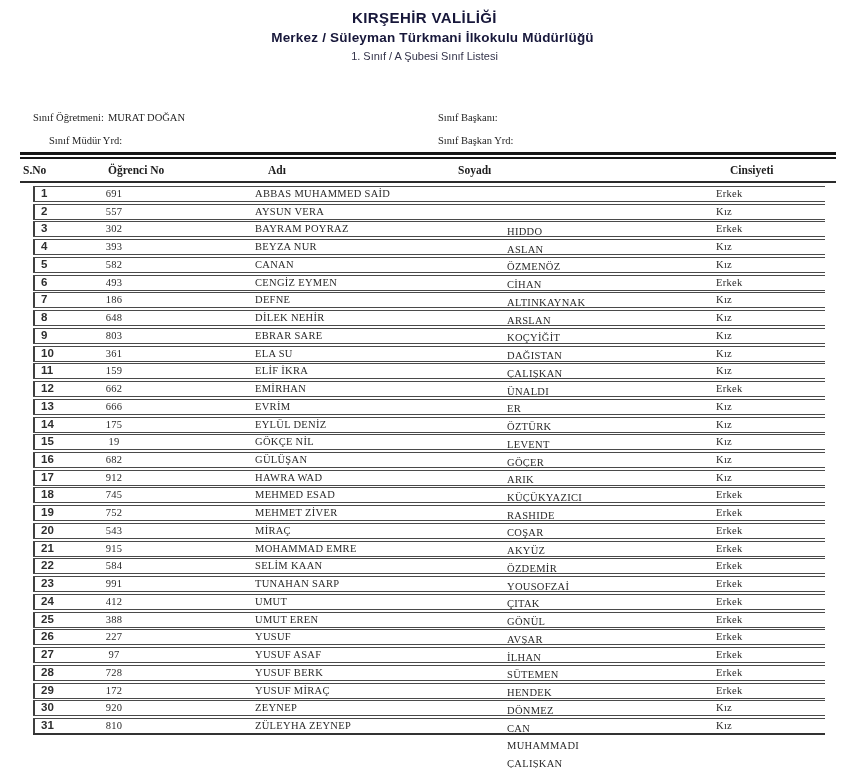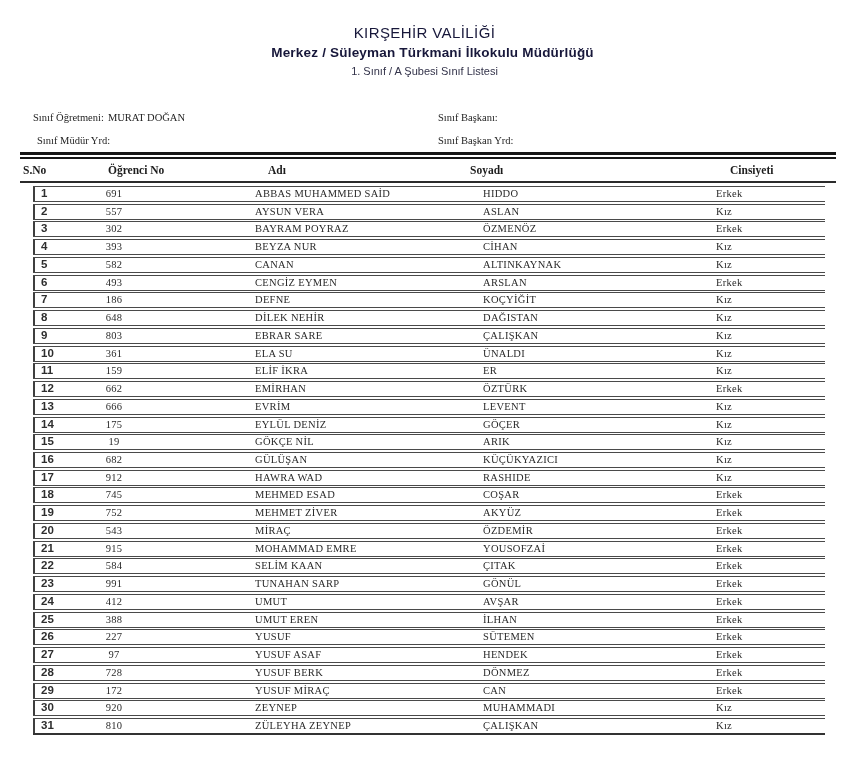--- a/index.html
+++ b/index.html
@@ -5,63 +5,63 @@
   html,body { margin:0; padding:0; background:#ffffff; }
   .page {
     position:relative; width:849px; height:768px; background:#ffffff;
     font-family:"Liberation Sans", sans-serif; overflow:hidden;
     color:#222;
   }
 
   
   .doc-header { position:absolute; top:8px; left:0; width:100%; text-align:center; color:#17173a; }
   .doc-header .l1 { font-size:13px; font-weight:700; letter-spacing:0.3px; }
-  .doc-header .l2 { font-size:15px; font-weight:400; letter-spacing:0.4px; margin-top:16px; }
+  .doc-header .l2 { font-size:15px; font-weight:700; letter-spacing:0.4px; margin-top:1px; }
   .doc-header .l3 { font-size:13.5px; font-weight:700; letter-spacing:0.2px; margin-top:4px;padding-left:16px; }
   .doc-header .l4 { font-size:11px; font-weight:400; color:#33334a; margin-top:5px; }
 
   
   .meta {
     position:absolute; top:110px; left:33px; right:22px; height:42px;
     font-family:"Liberation Serif", serif; font-size:10.5px; color:#242424;
   }
   .meta .cell { position:absolute; white-space:nowrap; }
   .meta .m-lt { left:0;   top:2px;  }
-  .meta .m-lb { left:4px;   top:25px; }
+  .meta .m-lb { left:16px;   top:25px; }
   .meta .m-rt { left:405px; top:2px;  }
   .meta .m-rb { left:405px; top:25px; }
   .meta .val { margin-left:4px; }
 
   
   .tablewrap { position:absolute; left:20px; top:152px; width:816px; }
   .thick-rule { height:2px; border-top:3px solid #151515; border-bottom:2px solid #151515; }
   .thead { position:relative; height:21px; margin-top:1px;
            font-family:"Liberation Serif", serif; font-weight:700; font-size:11.5px; color:#1d1d1d; }
   .thead span { position:absolute; top:4px; white-space:nowrap; }
   .h-sno  { left:3px; }
   .h-no   { left:88px; }
   .h-adi  { left:248px; }
-  .h-soy  { left:450px; }
+  .h-soy  { left:438px; }
   .h-cin  { left:710px; }
   .head-rule { height:0; border-top:2px solid #2b2b2b; }
 
   .rows { margin-left:13px; width:792px; margin-top:3px; }
   .row {
     position:relative; height:14px; margin-bottom:1.74px;
     border-top:1px solid #4a4a4a; border-bottom:1px solid #4a4a4a;
   }
   .row:last-of-type { border-bottom:2px solid #333; }
   .c { position:absolute; top:0; line-height:14px; white-space:nowrap;
        font-family:"Liberation Serif", serif; font-size:10.5px; color:#2a2a2a; letter-spacing:0.3px; }
   .c-sno { left:0; height:14px; border-left:2px solid #3f3f3f; padding-left:6px;
            font-family:"Liberation Sans", sans-serif; font-weight:700; font-size:11.5px;
            letter-spacing:0; color:#2e2e2e; line-height:13px; }
   .c-no  { left:45px; width:72px; text-align:center; }
   .c-adi { left:222px; }
-  .c-soy { left:450px; }
+  .c-soy { left:474px;margin-top:38px; }
   .c-cin { left:683px; }
 </style>
 </head>
 <body>
 
 <div class="page">
 
   <div class="doc-header">
     <div class="l2">KIRŞEHİR VALİLİĞİ</div>
     <div class="l3">Merkez / Süleyman Türkmani İlkokulu Müdürlüğü</div>

